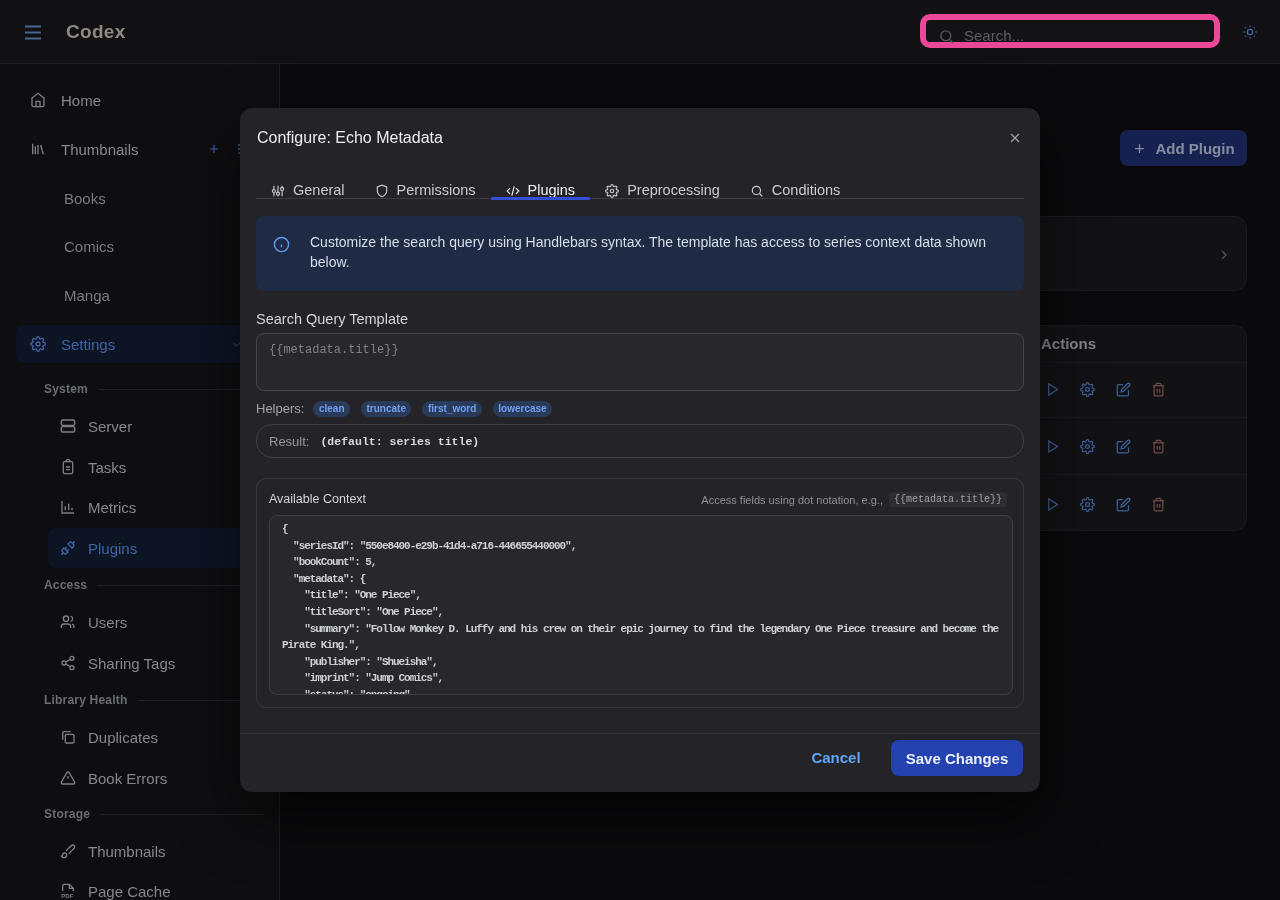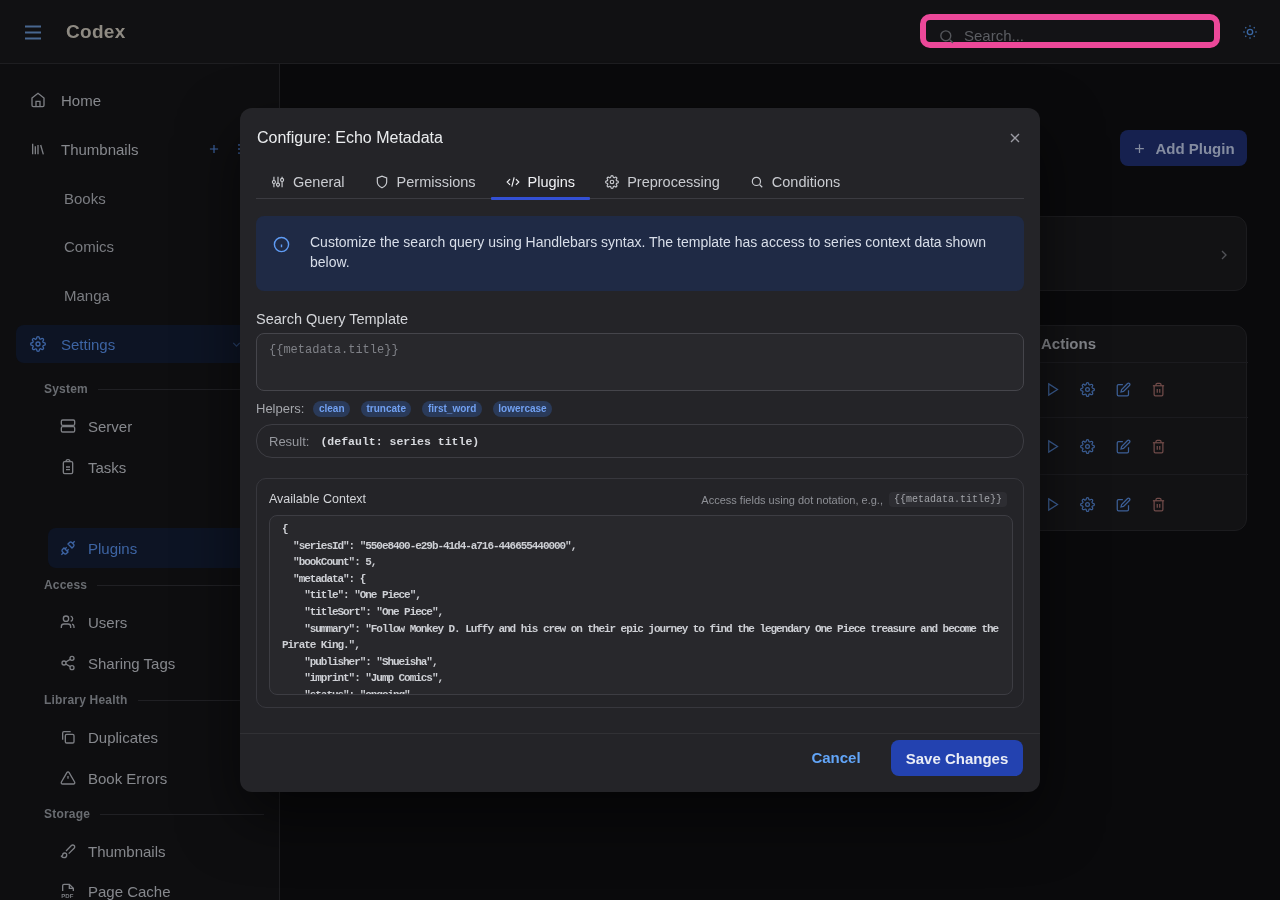--- a/index.html
+++ b/index.html
@@ -34,21 +34,21 @@
 #tbl .sep { position:absolute; left:0; width:943px; height:1px; background:#1b1b1f; }
 .irow { position:absolute; left:739.5px; display:flex; gap:20.5px; align-items:center; }
 .irow svg { color:#3c5f96; }
 .irow .red { color:#704b49; }
 
 
 #modal { position:absolute; left:240px; top:108px; width:800px; height:684px; background:#242428; border-radius:12px; box-shadow:0 25px 60px rgba(0,0,0,.55); }
 #mtitle { position:absolute; left:17px; top:21px; font-size:16px; font-weight:500; color:#eaecee; }
 #mclose { position:absolute; left:767px; top:22px; color:#9b9ba3; }
 #tabs { position:absolute; left:16px; top:58px; right:16px; height:33px; border-bottom:1px solid #3b3b41; display:flex; }
-.tab { position:relative; display:flex; align-items:center; gap:8px; padding:0 15px; font-size:14.5px; color:#c9cbd0; }
+.tab { position:relative; display:flex; align-items:flex-end; gap:8px; padding:0 15px; font-size:14.5px; color:#c9cbd0; }
 .tab.act { color:#f0f1f4; font-weight:500; }
 .tab.act::after { content:""; position:absolute; left:0; right:0; bottom:-2px; height:3px; background:#3350d4; border-radius:1px; }
 #infobox { position:absolute; left:16px; top:108px; width:768px; height:75px; background:#1f2a45; border-radius:8px; }
 #infobox .ii { position:absolute; left:17px; top:20px; color:#5f9cf5; }
 #infobox .it { position:absolute; left:54px; top:16px; width:712px; font-size:14px; line-height:20px; color:#d8dee9; }
 #sqt { position:absolute; left:16px; top:203px; font-size:14.5px; font-weight:500; color:#d3d5d9; }
 #ta { position:absolute; left:16px; top:225px; width:768px; height:58px; background:#28282c; border:1px solid #45454b; border-radius:8px; }
 #ta span { position:absolute; left:12px; top:9px; font-family:"Liberation Mono",monospace; font-size:12px; color:#7f8187; }
 #helpers { position:absolute; left:16px; top:292px; height:17px; display:flex; align-items:center; gap:11px; } #helpers .hl2 { margin-right:-2px; }
 #helpers .hl2 { font-size:13px; color:#a4a6ab; margin-right:-2px; }
@@ -147,20 +147,27 @@
     <span class="tx">Server</span>
   </div>
   <div class="si si2" style="top:384px">
     <svg class="ic" width="16" height="16" viewBox="0 0 24 24" fill="none" stroke="currentColor" stroke-width="2">
         <rect x="5" y="4" width="14" height="18" rx="2"></rect>
         <path d="M9 4a2 2 0 0 1 6 0"></path>
         <path d="M9 12h6M9 16h6"></path>
       </svg>
     <span class="tx">Tasks</span>
   </div>
+  <div class="si si2" style="top:424px">
+    <svg class="ic" width="16" height="16" viewBox="0 0 24 24" fill="none" stroke="currentColor" stroke-width="2">
+        <path d="M3 3v18h18"></path>
+        <path d="M8 17v-6M13 17V7M18 17v-4"></path>
+      </svg>
+    <span class="tx">Metrics</span>
+  </div>
   <div class="hl" style="left:48px;top:464px;width:216px;height:40px"></div>
   <div class="si si2" style="top:465px">
     <svg class="ic" style="color:#3d64a3" width="16" height="16" viewBox="0 0 24 24" fill="none" stroke="currentColor" stroke-width="2">
         <path d="m19 5 3-3"></path>
         <path d="m2 22 3-3"></path>
         <path d="M6.3 20.3a2.4 2.4 0 0 0 3.4 0L12 18l-6-6-2.3 2.3a2.4 2.4 0 0 0 0 3.4Z"></path>
         <path d="M7.5 13.5 10 11"></path>
         <path d="M10.5 16.5 13 14"></path>
         <path d="m12 6 6 6 2.3-2.3a2.4 2.4 0 0 0 0-3.4l-2.6-2.6a2.4 2.4 0 0 0-3.4 0Z"></path>
       </svg>

